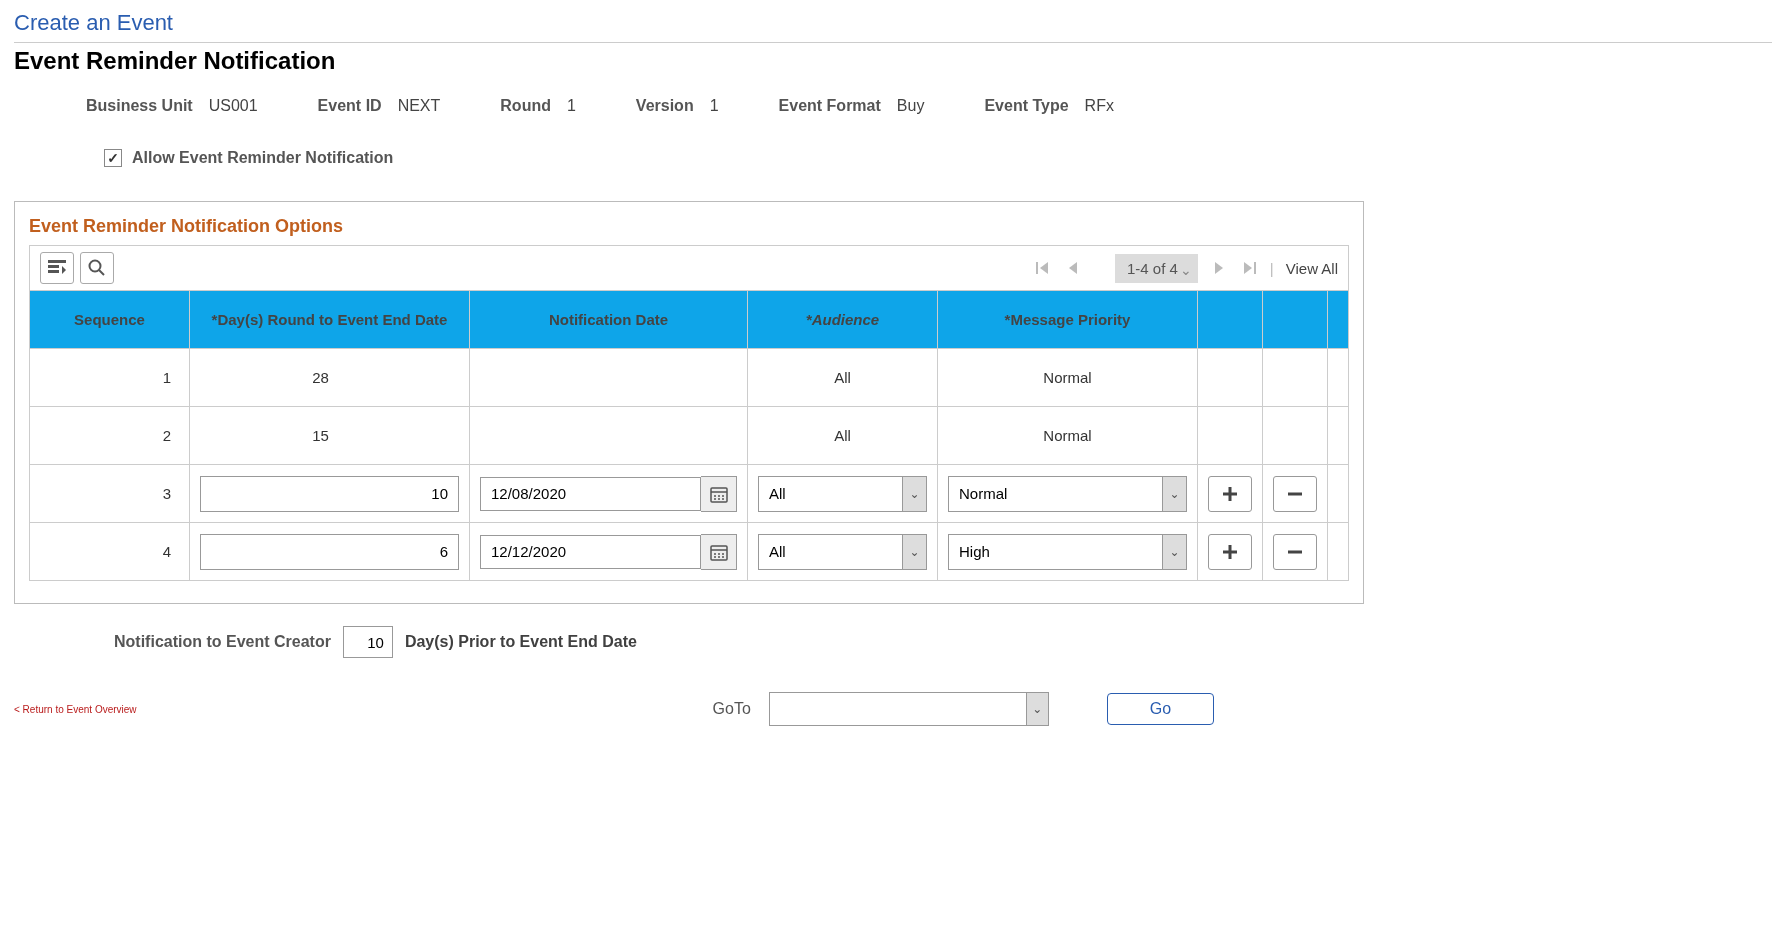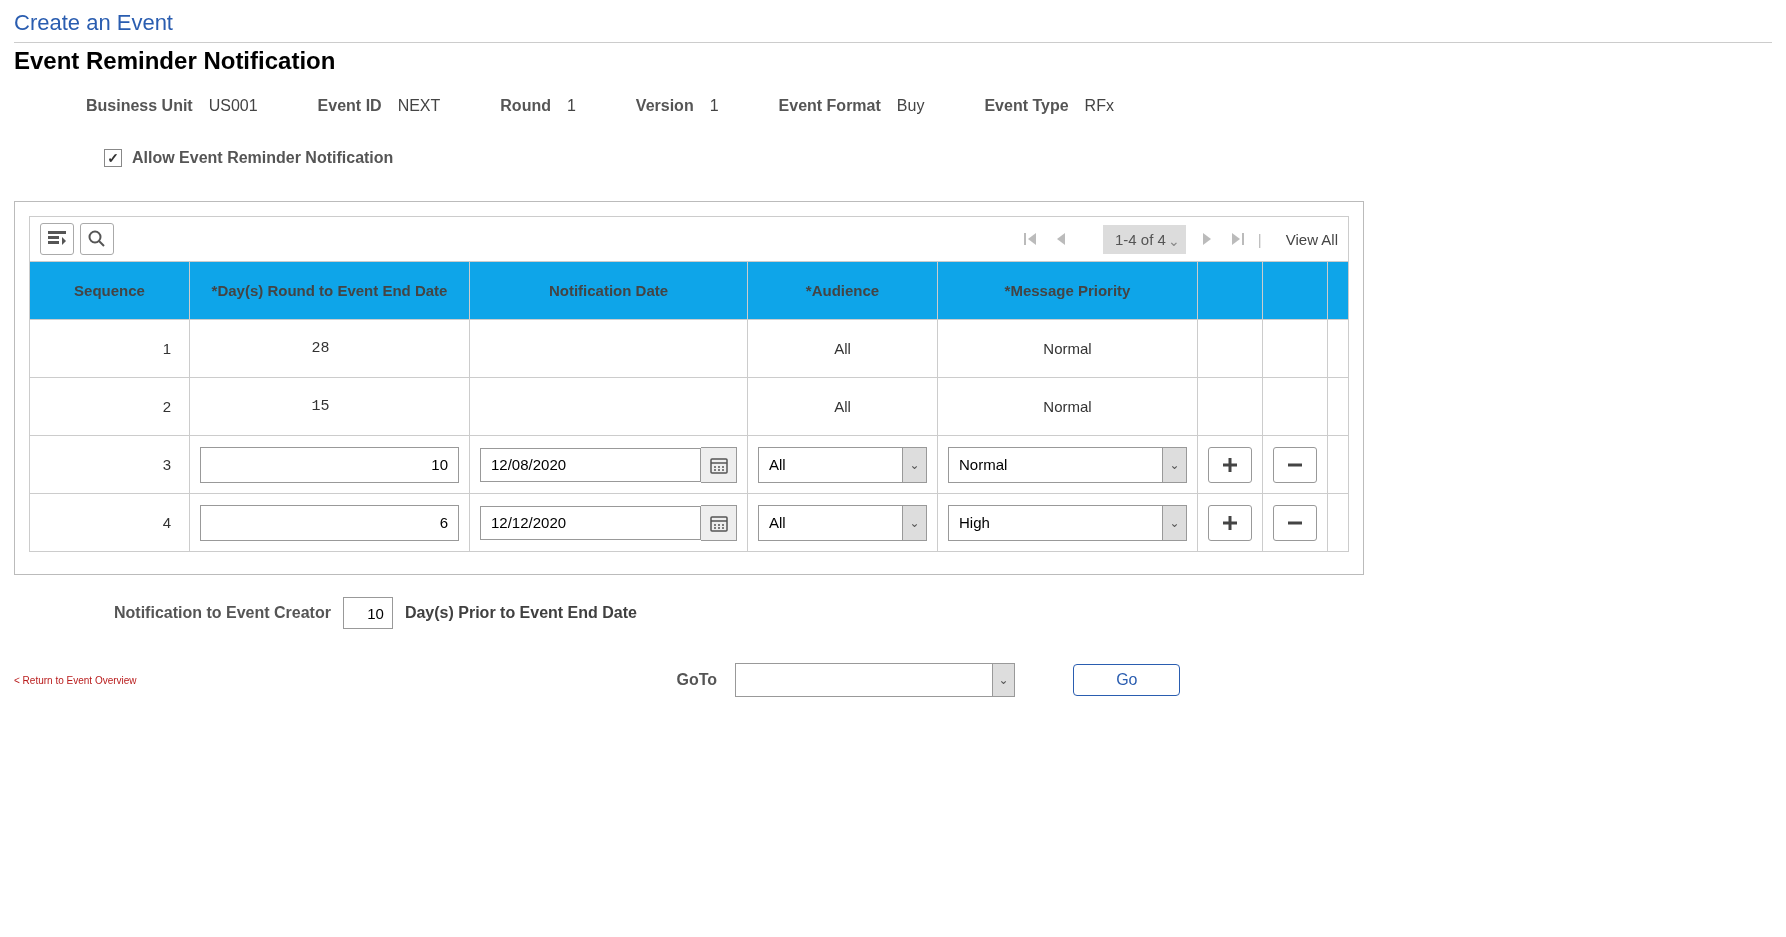--- a/index.html
+++ b/index.html
@@ -129,21 +129,20 @@
     color: #888;
     pointer-events: none;
     font-size: 14px;
   }
   .divider {
     color: #bbb;
   }
   .view-all {
     color: #444;
     cursor: pointer;
-    margin-left: 12px;
   }
   table.grid {
     width: calc(100% - 28px);
     margin: 0 14px;
     border-collapse: collapse;
   }
   table.grid th, table.grid td {
     border: 1px solid #ccc;
     padding: 0;
     font-size: 15px;
@@ -157,25 +156,25 @@
   }
   table.grid td {
     height: 58px;
     text-align: center;
     color: #333;
     padding: 0 10px;
   }
   .col-seq { width: 160px; }
   .col-days { width: 280px; }
   .col-date { width: 230px; }
-  .col-aud { width: 190px; }
+  .col-aud { width: 190px; font-style: italic; }
   .col-pri { width: 260px; }
   .col-act { width: 55px; }
   .seq-cell { text-align: right !important; padding-right: 18px !important; }
-  .days-static { text-align: right; padding-right: 28px !important; font-family: Liberation Mono, monospace; }
+  .days-static { text-align: right; padding-right: 28px !important; }
   .text-input {
     width: 100%;
     height: 36px;
     border: 1px solid #999;
     padding: 4px 10px;
     font-size: 15px;
     text-align: right;
   }
   .date-wrap {
     display: flex;
@@ -270,21 +269,21 @@
     color: #b91c1c;
     cursor: pointer;
     font-size: 10px;
   }
   .goto-wrap {
     display: flex;
     align-items: center;
     gap: 18px;
     margin-left: 520px;
   }
-  .goto-label { font-weight: 700; color: #555; font-size: 16px; }
+  .goto-label { font-weight: 400; color: #555; font-size: 16px; margin-left: 36px; }
   .goto-select {
     width: 280px; height: 34px;
     border: 1px solid #999;
     appearance: none;
     padding: 4px 10px;
     font-size: 15px;
     background: #fff;
   }
   .goto-select-wrap { position: relative; display:inline-block; }
   .goto-select-wrap .select-btn { height: 32px; width: 22px; }
@@ -334,20 +333,21 @@
     <span class="meta-value">RFx</span>
   </div>
 </div>
 
 <div class="allow-row">
   <span class="checkbox">✓</span>
   <span>Allow Event Reminder Notification</span>
 </div>
 
 <div class="panel">
+  <div class="panel-title">Event Reminder Notification Options</div>
 
   <div class="grid-toolbar">
     <div class="tb-left">
       <span class="icon-btn">
         <svg width="18" height="16" viewBox="0 0 18 16">
             <rect x="0" y="0" width="18" height="3" fill="#555"></rect>
             <rect x="0" y="5" width="11" height="3" fill="#555"></rect>
             <rect x="0" y="10" width="11" height="3" fill="#555"></rect>
             <path d="M14 6 L18 10 L14 14 Z" fill="#555"></path>
           </svg>

